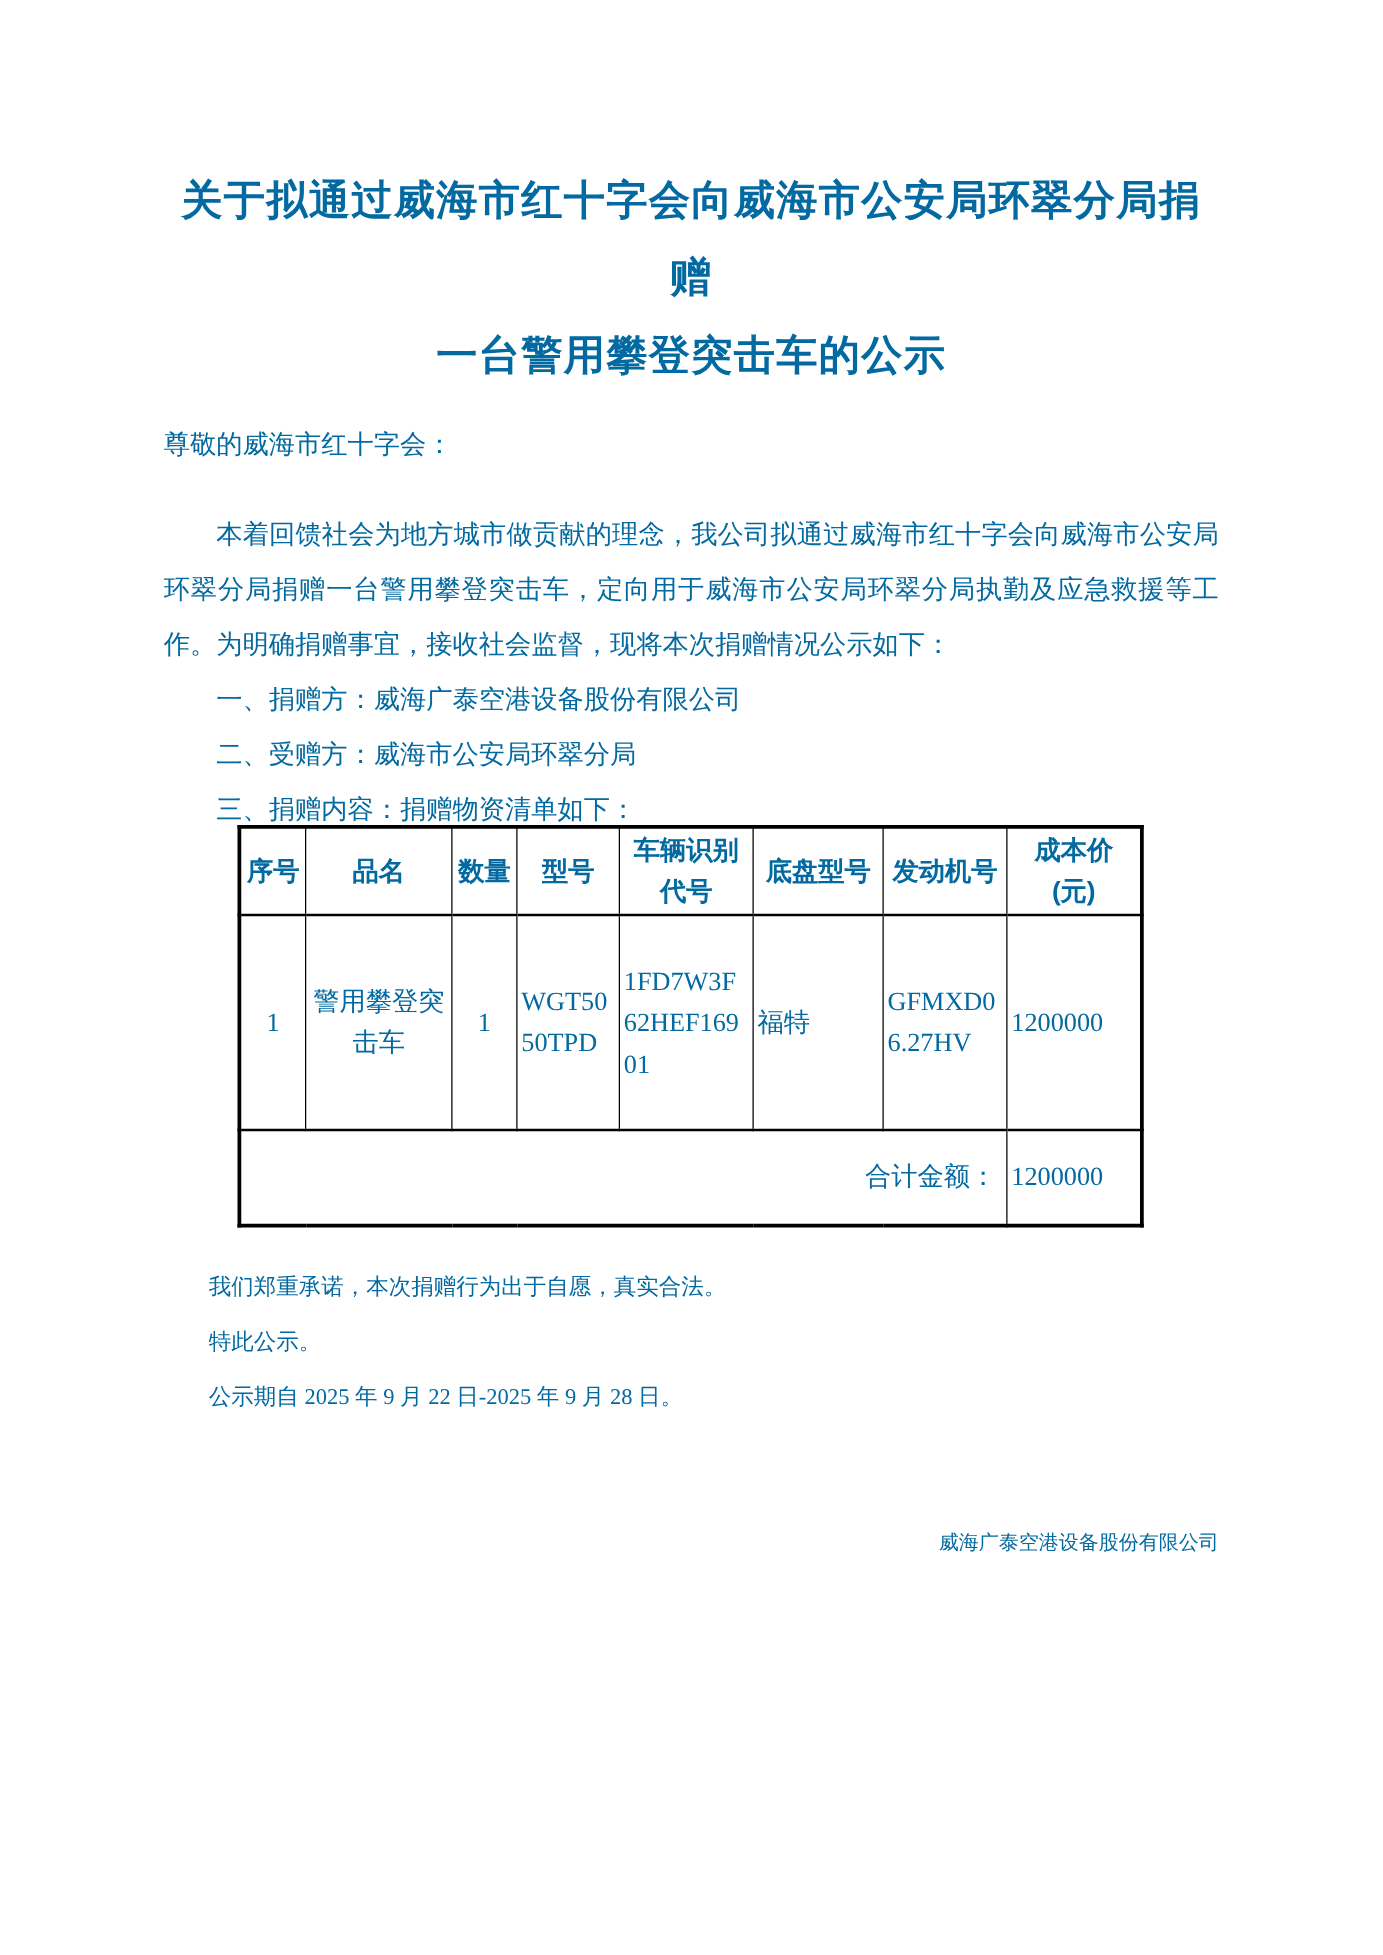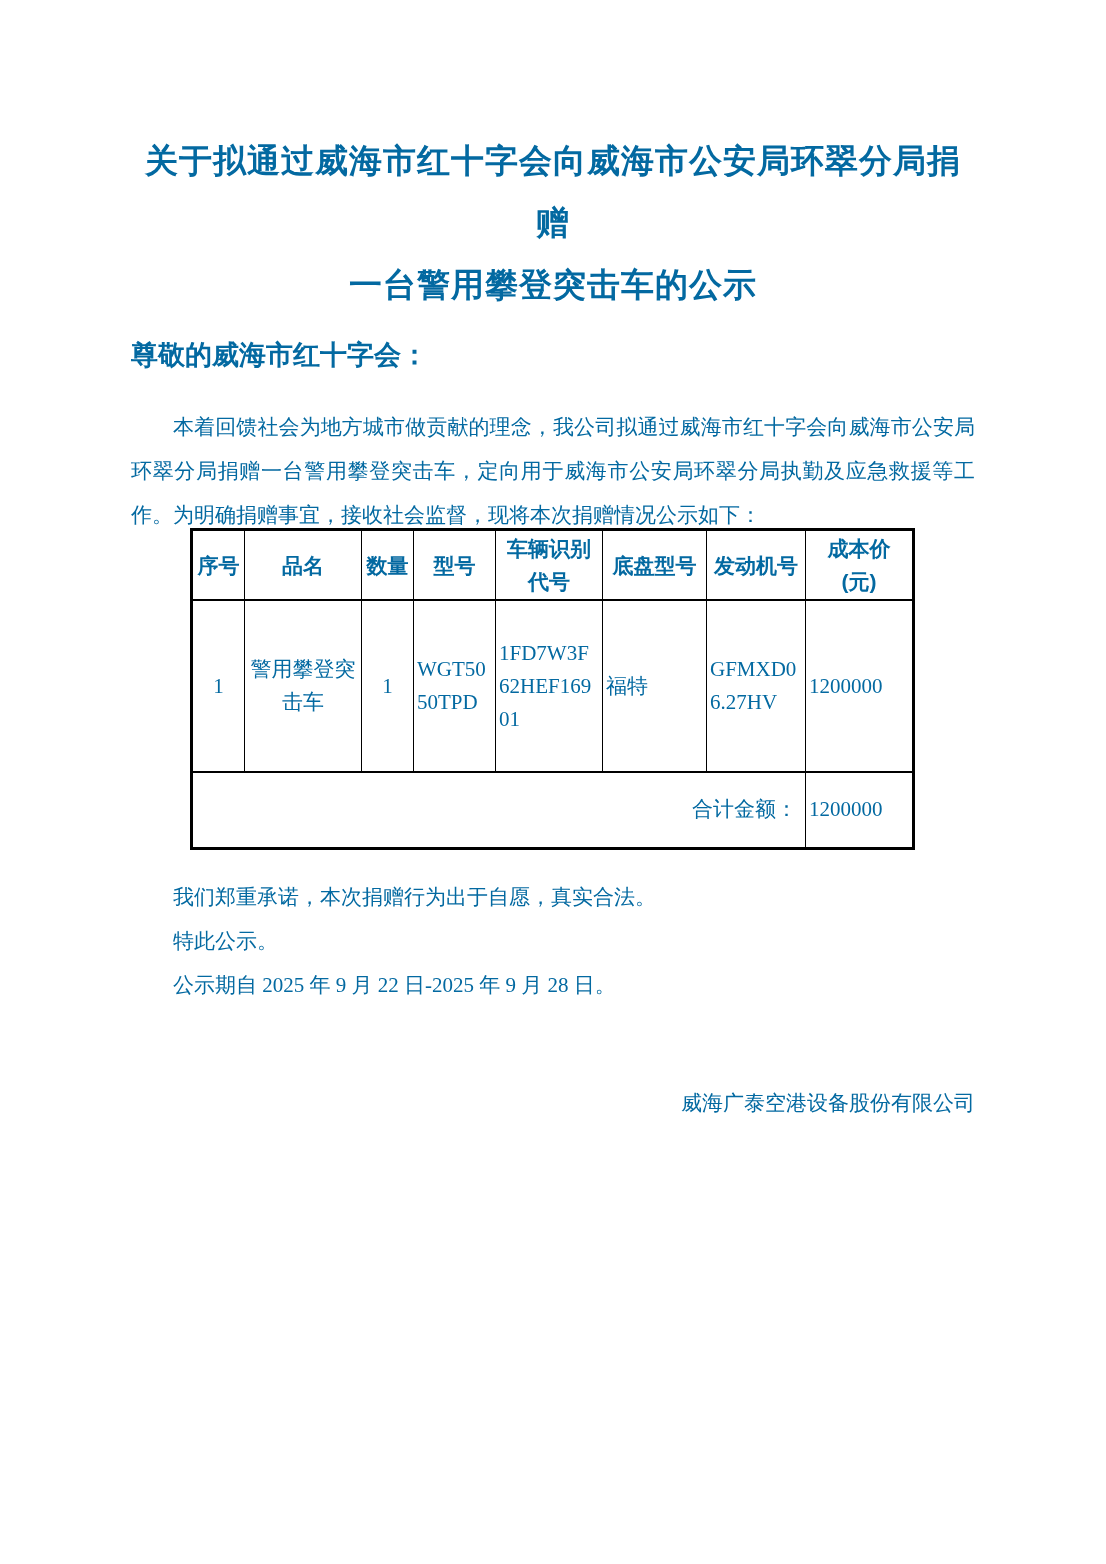--- a/index.html
+++ b/index.html
@@ -18,23 +18,22 @@
   .title {
     margin-top: 130px;
     font-size: 33px;
     font-weight: bold;
     line-height: 62px;
     text-align: center;
     letter-spacing: 1px;
   }
   .salutation {
     margin-top: 17px;
-    font-size: 27px;
+    font-size: 21px;
     line-height: 44px;
-    font-weight: bold;
   }
   .intro-para {
     margin-top: 28px;
     font-size: 21px;
     line-height: 44px;
     text-align: justify;
     text-indent: 2em;
   }
   .items { margin-top: 0; }
   .items .item {
@@ -72,45 +71,50 @@
   .donation-table td.c-center { text-align: center; }
   .donation-table td.c-left { text-align: left; }
   .donation-table tr.total-row { height: 76px; }
   .donation-table tr.total-row td { border-top-width: 2px; }
   .donation-table td.total-label {
     text-align: right;
     padding-right: 8px;
   }
   .closing { margin-top: 25px; }
   .closing .closing-line {
-    font-size: 21px;
+    font-size: 18px;
     line-height: 44px;
     padding-left: 2em;
   }
   .signature {
     margin-top: 81px;
-    font-size: 21px;
+    font-size: 16px;
     line-height: 30px;
     text-align: right;
   }
 </style>
 </head>
 <body>
 
 <div class="page">
 
   <div class="title">
     <div>关于拟通过威海市红十字会向威海市公安局环翠分局捐赠</div>
     <div>一台警用攀登突击车的公示</div>
   </div>
 
   <div class="salutation">尊敬的威海市红十字会：</div>
 
   <div class="intro-para">本着回馈社会为地方城市做贡献的理念，我公司拟通过威海市红十字会向威海市公安局环翠分局捐赠一台警用攀登突击车，定向用于威海市公安局环翠分局执勤及应急救援等工作。为明确捐赠事宜，接收社会监督，现将本次捐赠情况公示如下：</div>
 
+  <div class="items">
+    <div class="item">一、捐赠方：威海广泰空港设备股份有限公司</div>
+    <div class="item">二、受赠方：威海市公安局环翠分局</div>
+    <div class="item">三、捐赠内容：捐赠物资清单如下：</div>
+  </div>
 
   <table class="donation-table">
     <colgroup>
       <col style="width:53px">
       <col style="width:117px">
       <col style="width:52px">
       <col style="width:82px">
       <col style="width:107px">
       <col style="width:104px">
       <col style="width:99px">

